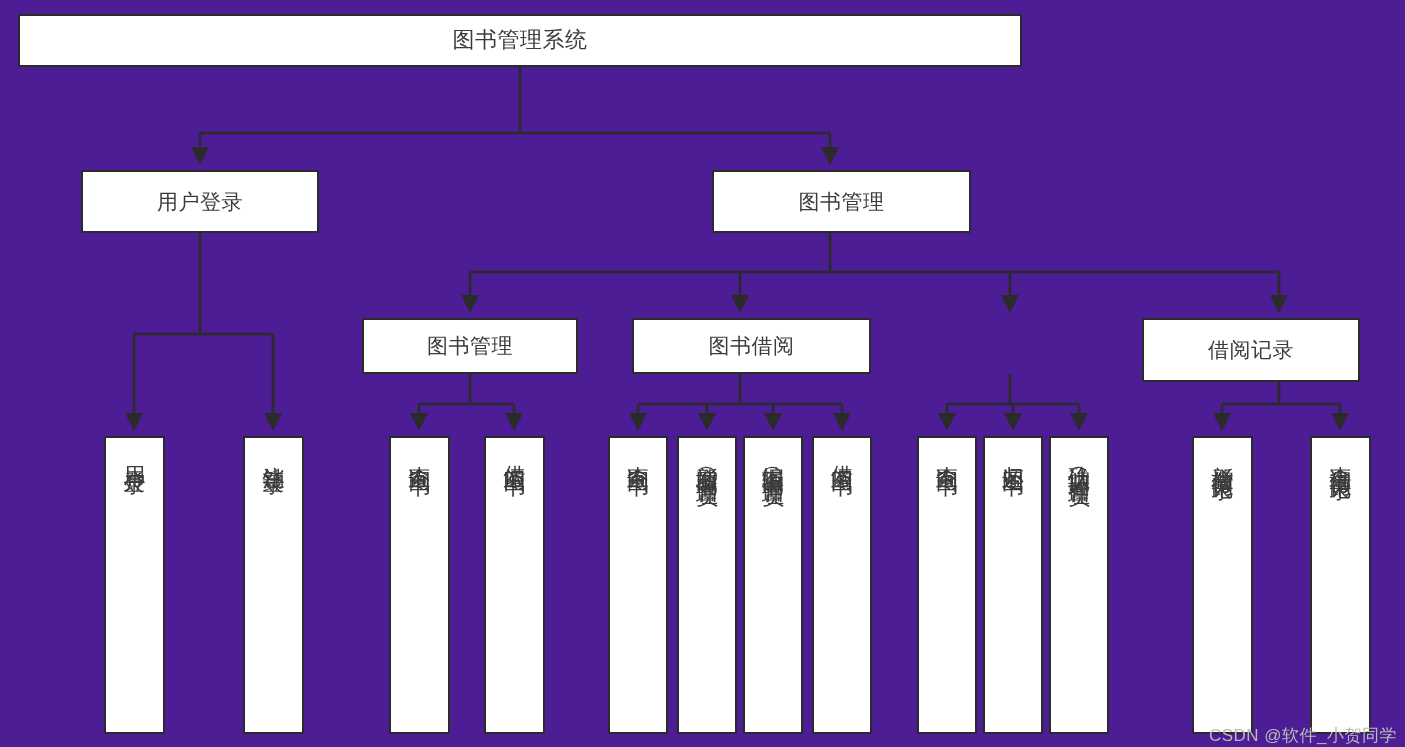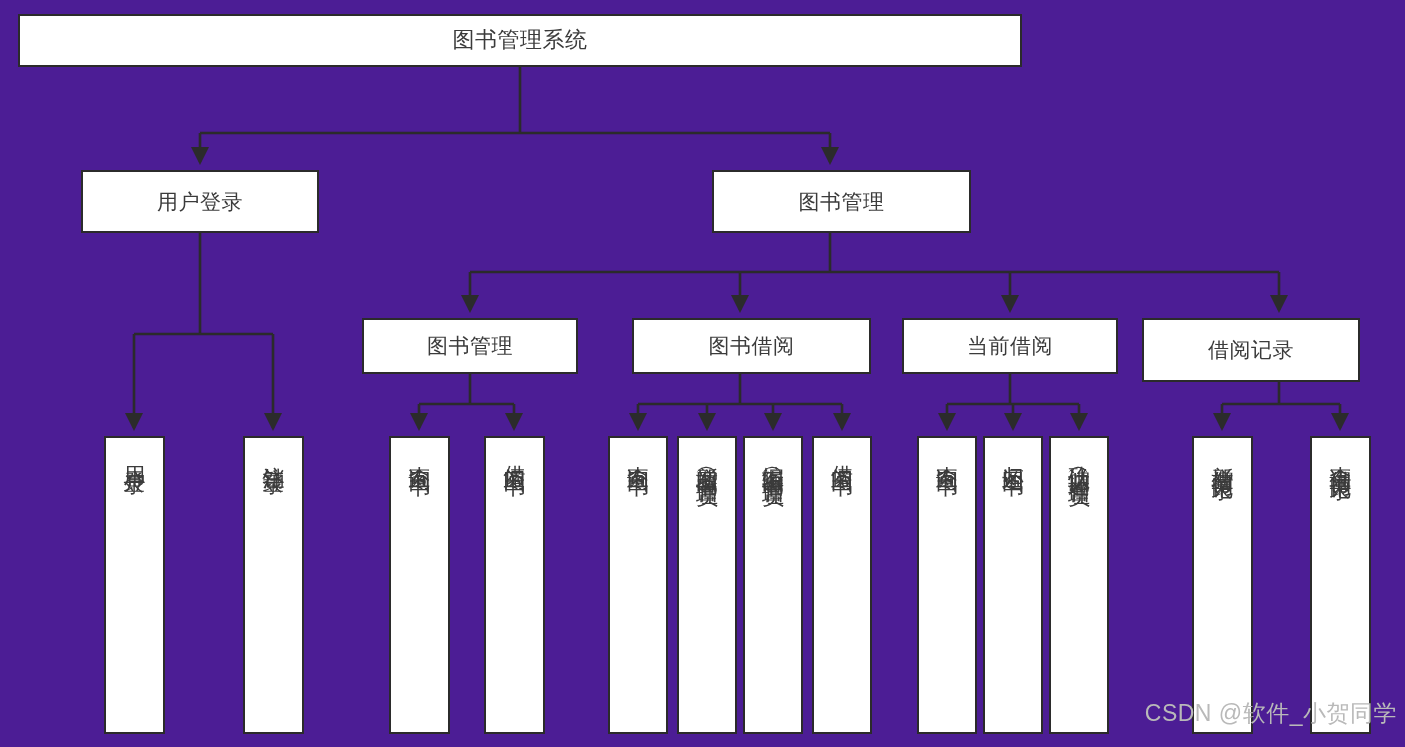--- a/index.html
+++ b/index.html
@@ -59,22 +59,22 @@
     writing-mode: vertical-rl;
     text-orientation: upright;
     font-size: 22px;
     line-height: 1.18;
     letter-spacing: 3px;
     -webkit-text-orientation: upright;
   }
   .watermark {
     position: absolute;
     right: 8px;
-    bottom: 18px;
-    font-size: 23px;
+    bottom: 0;
+    font-size: 17px;
     color: #b9b9b9;
     z-index: 5;
     white-space: nowrap;
     letter-spacing: 0.5px;
   }
 </style>
 </head>
 <body>
 
 <div id="canvas">
@@ -139,23 +139,20 @@
   <div class="node horiz" style="left:712px; top:170px; width:259px; height:63px;">
     <span class="label">图书管理</span>
   </div>
 
   <div class="node horiz" style="left:362px; top:318px; width:216px; height:56px;">
     <span class="label">图书管理</span>
   </div>
   <div class="node horiz" style="left:632px; top:318px; width:239px; height:56px;">
     <span class="label">图书借阅</span>
   </div>
-  <div class="node horiz" style="left:902px; top:318px; width:216px; height:56px;">
-    <span class="label">当前借阅</span>
-  </div>
   <div class="node horiz" style="left:1142px; top:318px; width:218px; height:64px;">
     <span class="label">借阅记录</span>
   </div>
 
   <div class="node vert" style="left:104px; top:436px; width:61px; height:298px;">
     <span class="label">用户登录</span>
   </div>
   <div class="node vert" style="left:243px; top:436px; width:61px; height:298px;">
     <span class="label">注销登录</span>
   </div>

